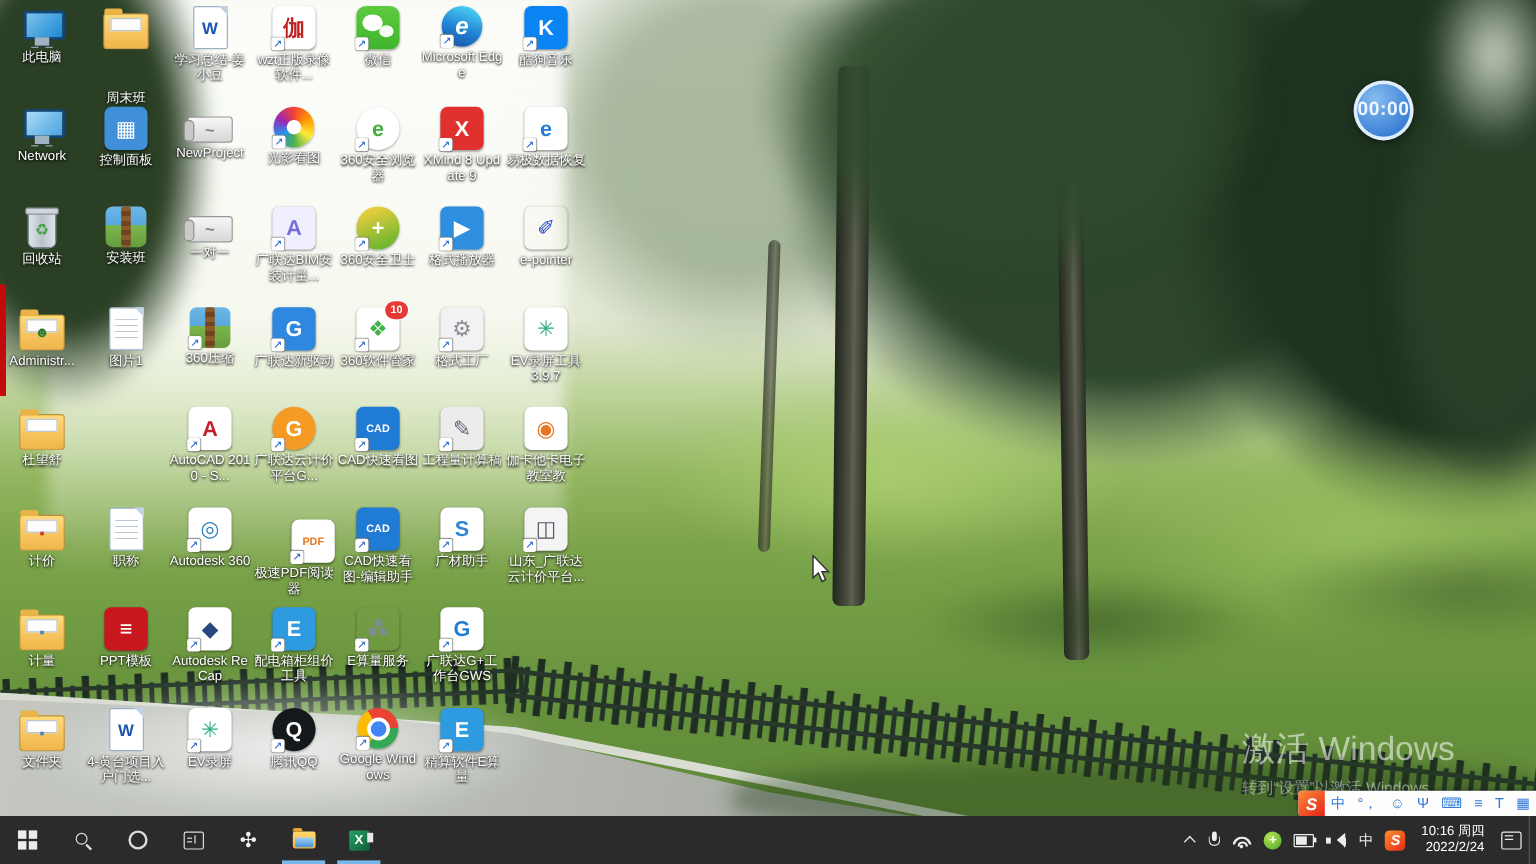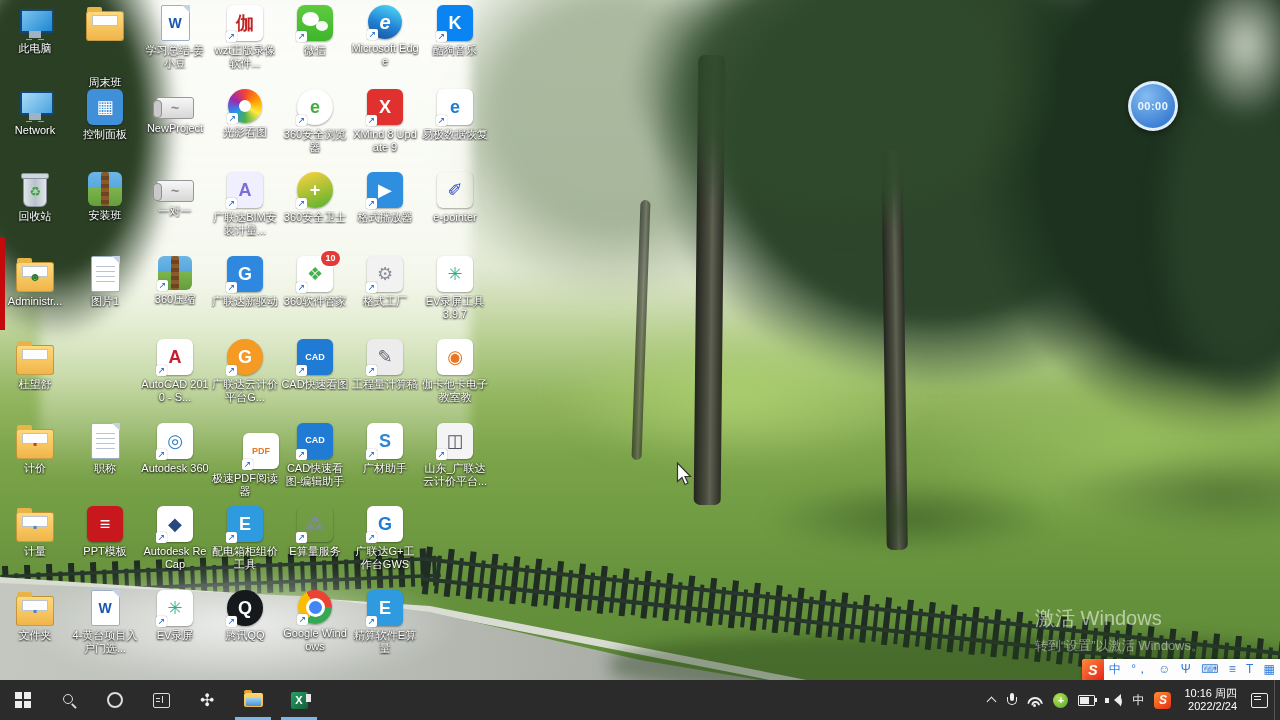--- a/index.html
+++ b/index.html
@@ -116,29 +116,29 @@
        border-radius:50%;background:#4286f5;border:3px solid #fff;}
   .k-rainbow{width:34px;height:34px;border-radius:50%;box-shadow:0 1px 2px rgba(0,0,0,.35);
        background:conic-gradient(#f44336,#ff9800,#ffeb3b,#4caf50,#2196f3,#9c27b0,#f44336);}
   .k-rainbow::after{content:'';position:absolute;left:50%;top:50%;width:12px;height:12px;margin:-6px 0 0 -6px;
        border-radius:50%;background:#fff;}
   .k-edge{width:34px;height:34px;border-radius:50%;box-shadow:0 1px 2px rgba(0,0,0,.35);
        background:linear-gradient(200deg,#49d0f2 10%,#2383d5 55%,#154f9c 100%);}
   .k-edge .glyph{font-style:italic;color:#fff;font-size:20px;}
 
   
-  .timer{position:absolute;left:1128px;top:81px;width:44px;height:44px;border-radius:50%;
+  .timer{position:absolute;left:1128px;top:67px;width:44px;height:44px;border-radius:50%;
       background:radial-gradient(circle at 35% 28%,#84bcf0,#3b7fd4 75%);
       border:3px solid rgba(240,248,255,.9);box-shadow:0 2px 6px rgba(0,0,0,.45);
       display:flex;align-items:center;justify-content:center;
-      color:#eef6ff;font-size:11px;font-weight:bold;letter-spacing:.5px;}
+      color:#eef6ff;font-size:16px;font-weight:bold;letter-spacing:.5px;}
 
   
   .wm{position:absolute;left:1035px;top:605px;pointer-events:none;}
-  .wm .l1{font-size:20px;color:rgba(255,255,255,.55);}
+  .wm .l1{font-size:28px;color:rgba(255,255,255,.55);}
   .wm .l2{font-size:13px;color:rgba(255,255,255,.45);margin-top:5px;}
 
   
   .cursor{position:absolute;left:676px;top:462px;z-index:99;pointer-events:none;}
 
   
   .sgbar{position:absolute;right:0;bottom:40px;width:198px;height:21px;background:#fdfdfd;
       border-radius:3px 0 0 3px;box-shadow:0 0 3px rgba(0,0,0,.4);display:flex;align-items:center;z-index:40;}
   .sglogo{width:22px;height:21px;border-radius:3px 0 0 3px;background:linear-gradient(140deg,#ff8a3c,#e52417);
       color:#fff;font-weight:bold;font-style:italic;font-size:14px;display:flex;align-items:center;justify-content:center;}

